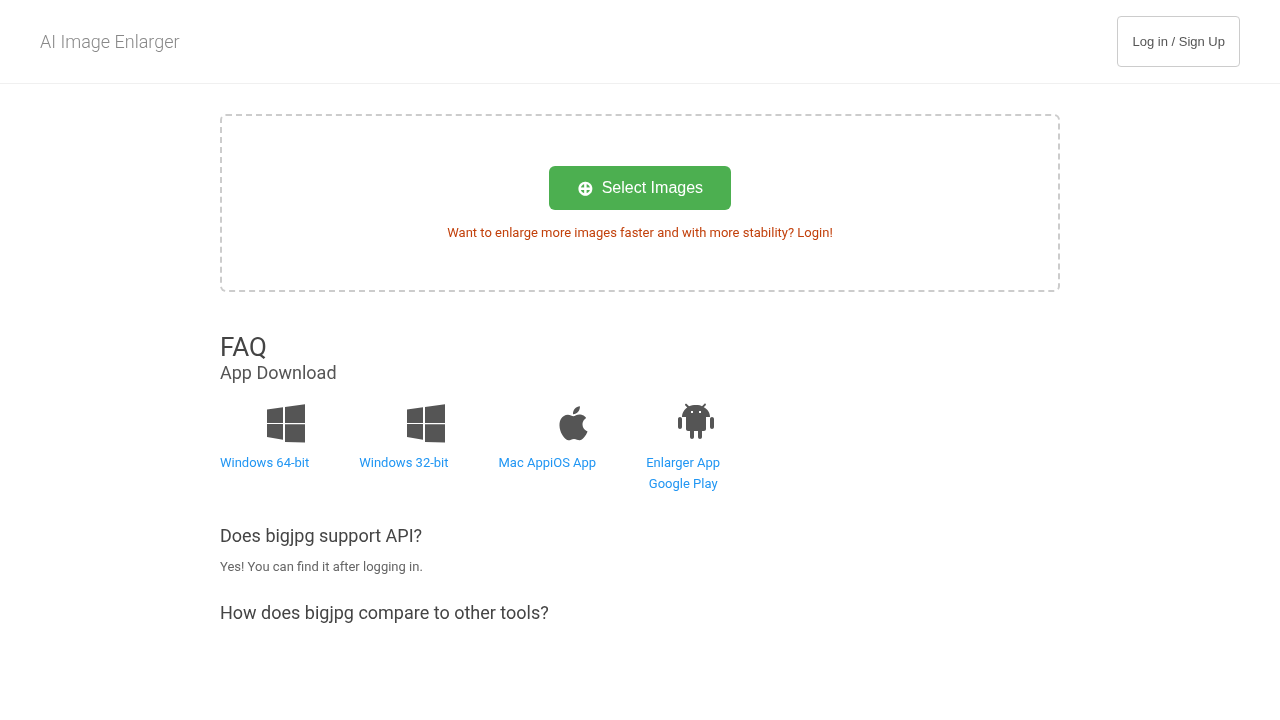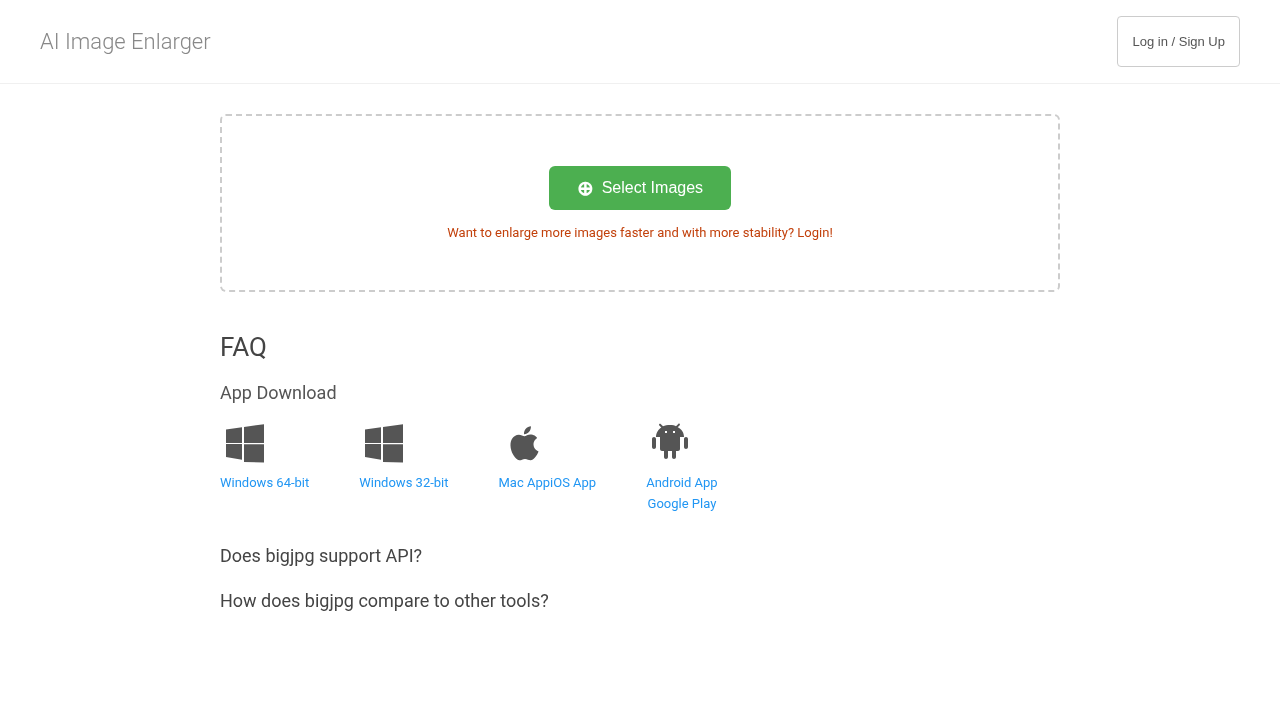--- a/index.html
+++ b/index.html
@@ -10,21 +10,21 @@
       font-size: 14px;
     }
     header {
       display: flex;
       justify-content: space-between;
       align-items: center;
       padding: 16px 40px;
       border-bottom: 1px solid #f0f0f0;
     }
     .app-title {
-      font-size: 22px;
+      font-size: 18px;
       color: #888;
       font-weight: 300;
     }
     .login-btn {
       border: 1px solid #ccc;
       background: #fff;
       color: #555;
       padding: 17px 14px;
       border-radius: 4px;
       cursor: pointer;
@@ -65,38 +65,37 @@
       font-size: 13px;
       cursor: pointer;
       text-decoration: none;
       text-align: right;
     }
     .faq-section { margin-bottom: 30px; }
     .faq-title {
       font-size: 26px;
       font-weight: 400;
       color: #444;
-      margin-bottom: 20px;
     }
     .app-download-title {
       font-size: 18px;
       font-weight: 400;
       color: #555;
       margin-bottom: 16px;
     }
     .app-icons {
       display: flex;
       gap: 50px;
       align-items: flex-start;
       margin-bottom: 30px;
     }
     .app-icon-item {
       display: flex;
       flex-direction: column;
-      align-items: flex-start;
+      align-items: flex-end;
       gap: 6px;
       cursor: pointer;
     }
     .app-icon-item a {
       color: #2196f3;
       text-decoration: none;
       font-size: 13px;
       text-align: center;
       line-height: 1.6;
     }
@@ -171,32 +170,33 @@
           <a href="#">Mac App</a>
           <a href="#">iOS App</a>
         </div>
       </div>
 
       <div class="app-icon-item">
         <svg class="icon-svg" viewBox="0 0 48 48" fill="#555">
           <path d="M14 30c0 1.1.9 2 2 2h2v6c0 1.1.9 2 2 2s2-.9 2-2v-6h4v6c0 1.1.9 2 2 2s2-.9 2-2v-6h2c1.1 0 2-.9 2-2V18H14v12zM8 18c-1.1 0-2 .9-2 2v8c0 1.1.9 2 2 2s2-.9 2-2v-8c0-1.1-.9-2-2-2zm32 0c-1.1 0-2 .9-2 2v8c0 1.1.9 2 2 2s2-.9 2-2v-8c0-1.1-.9-2-2-2zm-8.3-9.7l2-2c.4-.4.4-1 0-1.4-.4-.4-1-.4-1.4 0l-2.3 2.3C29.1 6.5 26.6 6 24 6s-5.1.5-7 1.3L14.7 5c-.4-.4-1-.4-1.4 0-.4.4-.4 1 0 1.4l2 2C12.3 10.2 10 13.9 10 18h28c0-4.1-2.3-7.8-6.3-9.7zM21 14h-2v-2h2v2zm8 0h-2v-2h2v2z"></path>
         </svg>
         <div style="display:flex;flex-direction:column;align-items:center;gap:0;">
-          <a href="#">Android App</a>
+          <a href="#">Enlarger App</a>
           <a href="#">Google Play</a>
         </div>
       </div>
 
     </div>
 
     <div>
     </div>
 
     <div>
       <h3 class="faq-question">Does bigjpg support API?</h3>
+      <p class="faq-answer">Yes! You can find it after logging in.</p>
     </div>
 
     <div>
       <h3 class="faq-question">How does bigjpg compare to other tools?</h3>
 
     </div>
 
   </div>
 </div>
 

